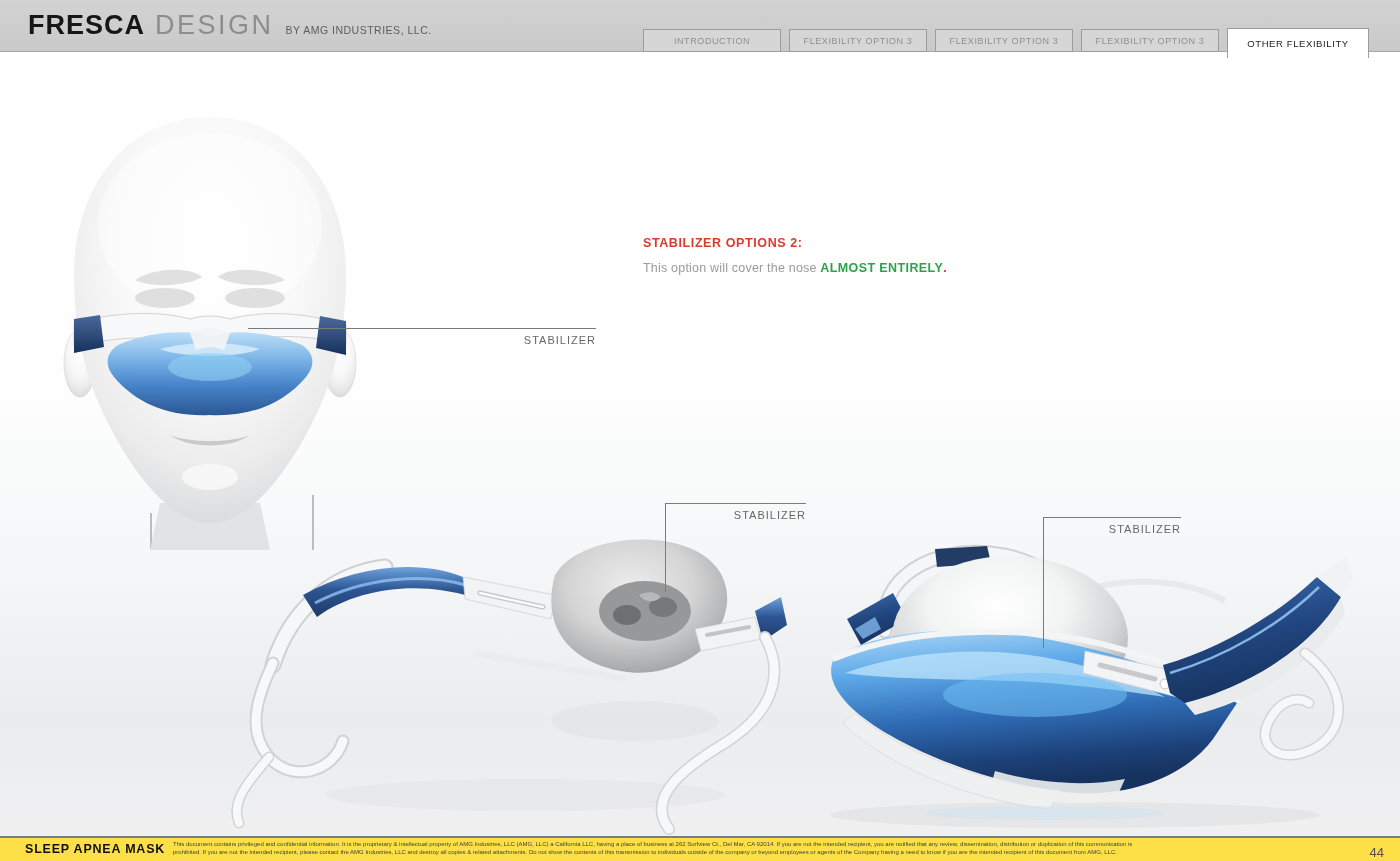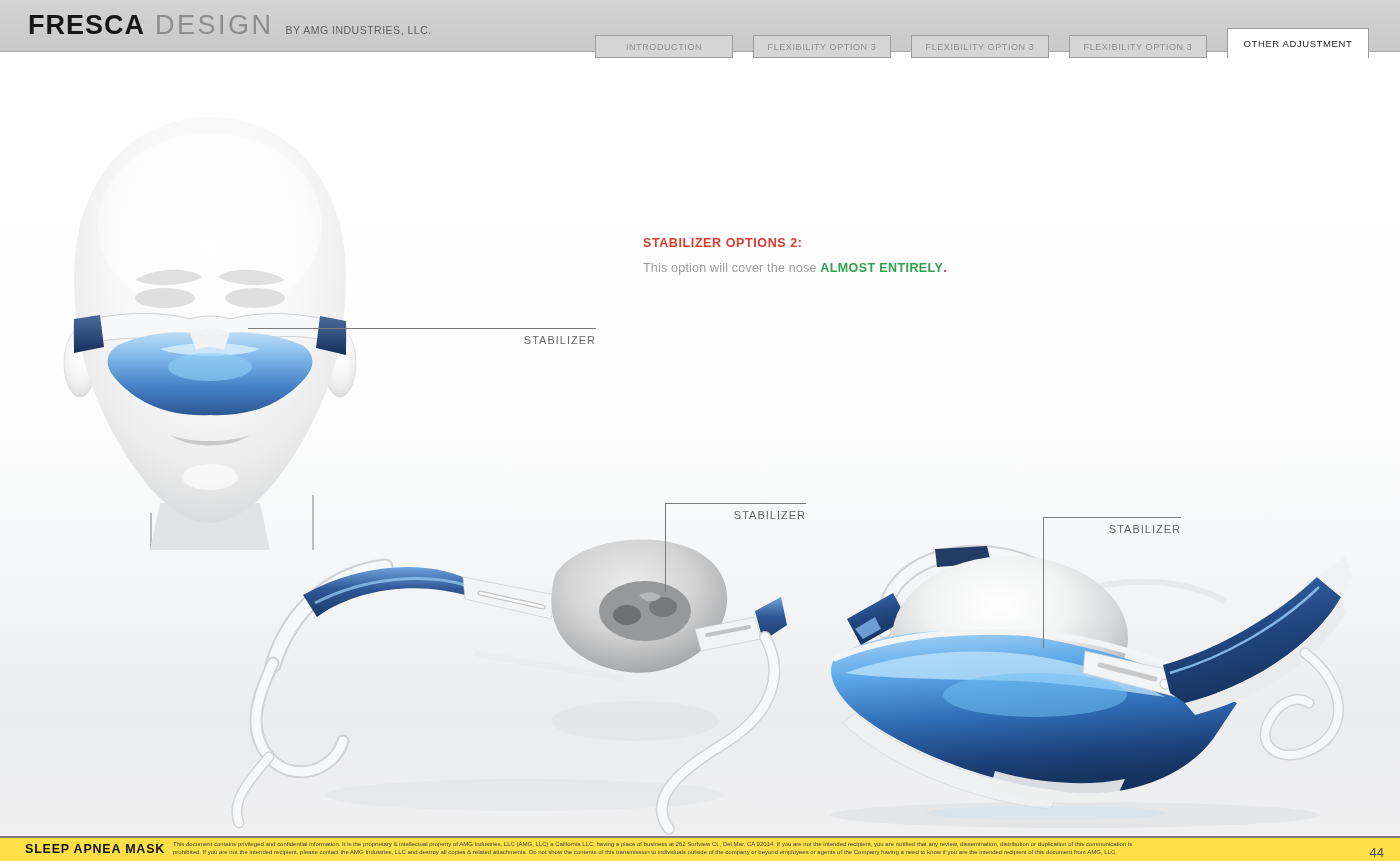--- a/index.html
+++ b/index.html
@@ -10,21 +10,21 @@
   
   .header {
     position:absolute; top:0; left:0; width:1400px; height:51px;
     background:linear-gradient(180deg,#d3d3d3 0%,#c9c9c9 100%);
     border-bottom:1px solid #a8a8a8;
   }
   .brand { position:absolute; left:28px; top:10px; display:flex; align-items:baseline; }
   .brand-primary { font-size:27px; font-weight:bold; letter-spacing:1px; color:#161616; }
   .brand-secondary { font-size:27px; font-weight:400; letter-spacing:2.5px; color:#8d8d8d; margin-left:10px; }
   .brand-byline { font-size:10.5px; letter-spacing:0.5px; color:#5e5e5e; margin-left:12px; }
-  .tabs { position:absolute; top:28px; right:31px; display:flex; gap:20px; z-index:10; align-items:flex-end; }
+  .tabs { position:absolute; top:28px; right:31px; display:flex; gap:8px; z-index:10; align-items:flex-start; }
   .tab {
     width:138px; height:23px; margin-top:1px; box-sizing:border-box;
     background:#d6d6d6; border:1px solid #9d9d9d; color:var(--tab-text,#8f8f8f);
     font-size:9px; letter-spacing:0.6px;
     display:flex; align-items:center; justify-content:center; cursor:pointer;
   }
   .tab.active {
     width:142px; height:30px; margin-top:0; background:#ffffff;
     border-bottom:none; color:#1d1d1d; font-size:9.5px;
   }
@@ -74,21 +74,21 @@
   <div class="brand">
     <span class="brand-primary">FRESCA</span>
     <span class="brand-secondary">DESIGN</span>
     <span class="brand-byline">BY AMG INDUSTRIES, LLC.</span>
   </div>
   <div class="tabs">
     <div class="tab">INTRODUCTION</div>
     <div class="tab">FLEXIBILITY OPTION 3</div>
     <div class="tab">FLEXIBILITY OPTION 3</div>
     <div class="tab">FLEXIBILITY OPTION 3</div>
-    <div class="tab active">OTHER ADJUSTMENT</div>
+    <div class="tab active">OTHER FLEXIBILITY</div>
   </div>
 </div>
 
 <div class="scene">
 
   <svg class="render" style="left:40px; top:53px; width:340px; height:445px;" viewBox="0 0 340 445">
     <defs>
       <radialGradient id="headGrad" cx="0.5" cy="0.32" r="0.78">
         <stop offset="0%" stop-color="#ffffff"></stop>
           <stop offset="45%" stop-color="#f8f8f8"></stop>

